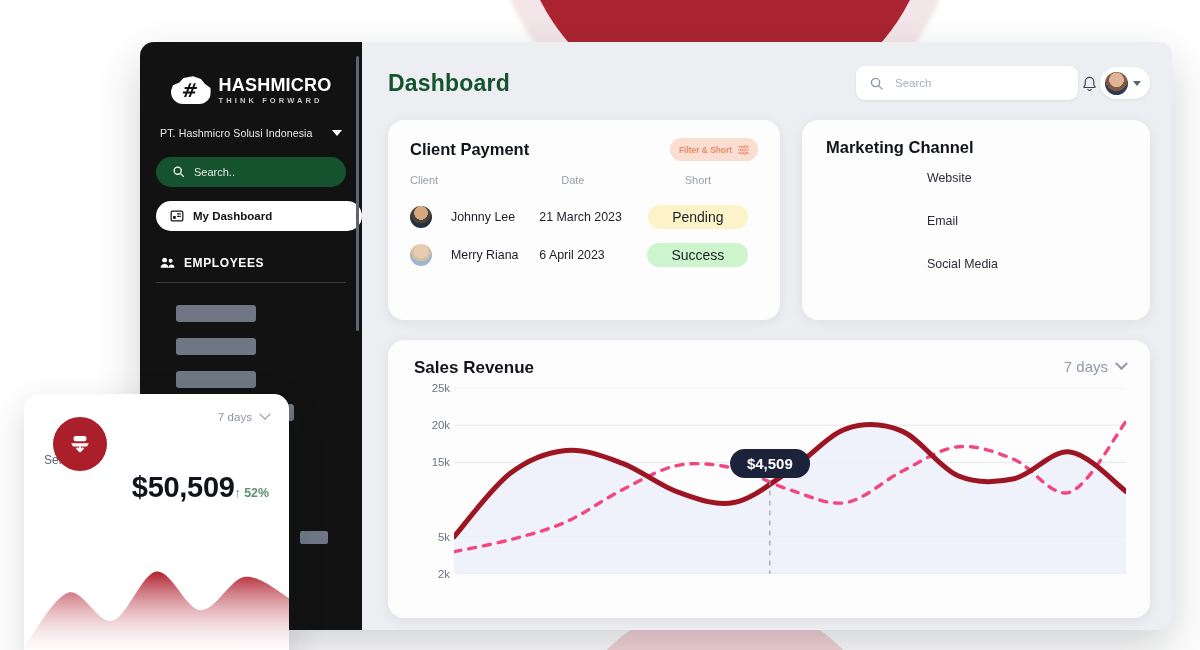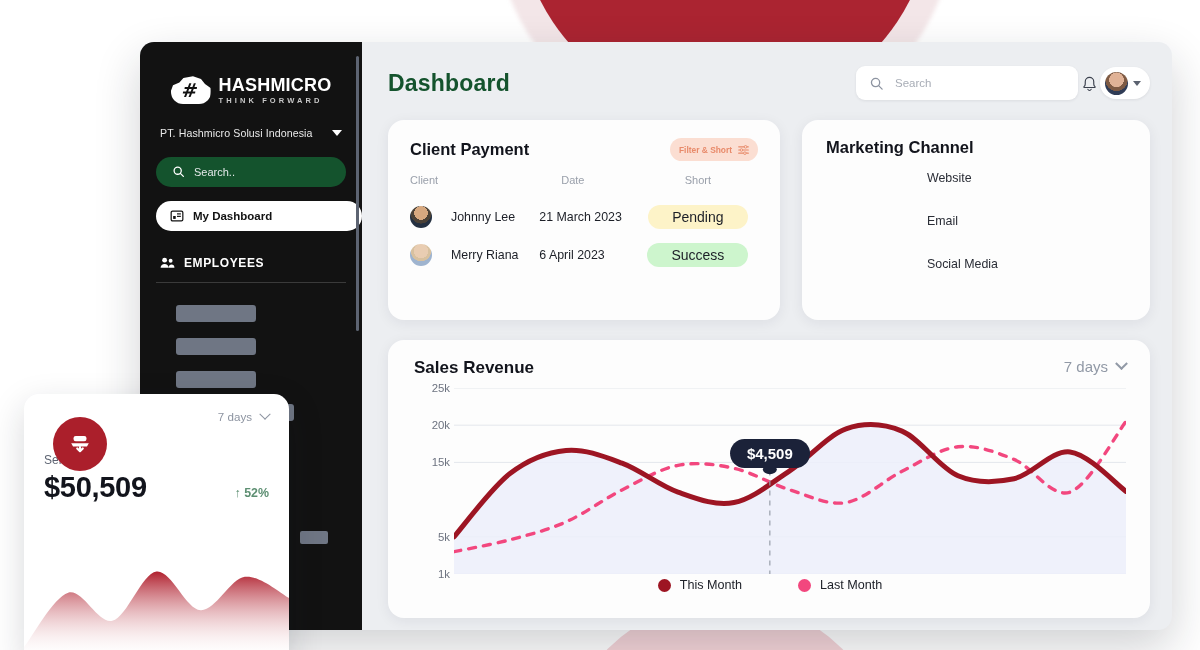--- a/index.html
+++ b/index.html
@@ -194,21 +194,21 @@
   }
   .sells-head { display: flex; justify-content: flex-end; align-items: center; gap: 9px; }
   .sells-range { font-size: 11.6px; color: #8d94a1; }
   .sells-chev { width: 8px; height: 8px; border-right: 1.8px solid #8d94a1; border-bottom: 1.8px solid #8d94a1; transform: rotate(45deg) translate(-2px,-2px); }
   .sells-icon {
     position: absolute; left: 29px; top: 23px;
     width: 54px; height: 54px; border-radius: 50%; background: #ab1f2b;
     display: flex; align-items: center; justify-content: center;
   }
   .sells-label { margin-top: 30px; font-size: 12px; color: #5d6472; }
-  .sells-value-row { display: flex; align-items: baseline; justify-content: space-between; margin-top: 4px; }
+  .sells-value-row { display: flex; align-items: baseline; justify-content: flex-end; margin-top: 4px; }
   .sells-value { font-size: 29px; font-weight: 800; color: #12141c; letter-spacing: -.3px; }
   .sells-delta { font-size: 12.4px; color: #5d8f72; font-weight: 600; }
   .sells-wave { position: absolute; left: 0; right: 0; bottom: 0; height: 100px; }
 </style>
 </head>
 <body>
 
 <div class="stage">
 
   <div class="bg-circle-outer"></div>
@@ -387,53 +387,43 @@
         <div class="rev-head">
           <div class="rev-title">Sales Revenue</div>
           <div class="rev-range">
             <span>7 days</span>
             <span class="rev-chev"></span>
           </div>
         </div>
 
         <div class="plot-wrap">
           <div class="y-axis" id="y-axis">
-              <div class="y-lab" style="top: 186px;">1k</div>
+              <div class="y-lab" style="top: 186px;">2k</div>
               <div class="y-lab" style="top: 148.8px;">5k</div>
               <div class="y-lab" style="top: 74.4px;">15k</div>
               <div class="y-lab" style="top: 37.2px;">20k</div>
               <div class="y-lab" style="top: 0px;">25k</div>
             </div>
           <div class="plot" id="plot">
               <svg width="672" height="186" style="position: absolute; left: 0px; top: 0px;">
                 <line x1="0" x2="672" y1="186" y2="186" stroke="#e4e7ec" stroke-width="1"></line>
                 <line x1="0" x2="672" y1="148.8" y2="148.8" stroke="#e4e7ec" stroke-width="1"></line>
                 <line x1="0" x2="672" y1="74.4" y2="74.4" stroke="#e4e7ec" stroke-width="1"></line>
                 <line x1="0" x2="672" y1="37.19999999999999" y2="37.19999999999999" stroke="#e4e7ec" stroke-width="1"></line>
                 <line x1="0" x2="672" y1="0" y2="0" stroke="#e4e7ec" stroke-width="1"></line>
                 <path d="M 0.00 148.80 C 9.33 138.26, 37.33 99.94, 56.00 85.56 C 74.67 71.18, 93.33 64.23, 112.00 62.50 C 130.67 60.76, 149.33 68.20, 168.00 75.14 C 186.67 82.09, 205.33 97.59, 224.00 104.16 C 242.67 110.73, 261.33 118.17, 280.00 114.58 C 298.67 110.98, 317.33 94.86, 336.00 82.58 C 354.67 70.31, 373.33 47.49, 392.00 40.92 C 410.67 34.35, 429.33 35.34, 448.00 43.15 C 466.67 50.96, 485.33 79.86, 504.00 87.79 C 522.67 95.73, 541.33 94.74, 560.00 90.77 C 578.67 86.80, 597.33 61.88, 616.00 63.98 C 634.67 66.09, 662.67 96.84, 672.00 103.42 L 672 186 L 0 186 Z" fill="#eceffa" opacity="0.85"></path>
                 <path d="M 0.00 163.68 C 9.33 161.70, 37.33 156.74, 56.00 151.78 C 74.67 146.82, 93.33 142.23, 112.00 133.92 C 130.67 125.61, 149.33 111.35, 168.00 101.93 C 186.67 92.50, 205.33 80.97, 224.00 77.38 C 242.67 73.78, 261.33 76.26, 280.00 80.35 C 298.67 84.44, 317.33 96.22, 336.00 101.93 C 354.67 107.63, 373.33 117.68, 392.00 114.58 C 410.67 111.48, 429.33 92.63, 448.00 83.33 C 466.67 74.03, 485.33 60.76, 504.00 58.78 C 522.67 56.79, 541.33 63.86, 560.00 71.42 C 578.67 78.99, 597.33 110.48, 616.00 104.16 C 634.67 97.84, 662.67 45.26, 672.00 33.48" fill="none" stroke="#f2477e" stroke-width="3.4" stroke-linecap="round" stroke-dasharray="7 8"></path>
                 <path d="M 0.00 148.80 C 9.33 138.26, 37.33 99.94, 56.00 85.56 C 74.67 71.18, 93.33 64.23, 112.00 62.50 C 130.67 60.76, 149.33 68.20, 168.00 75.14 C 186.67 82.09, 205.33 97.59, 224.00 104.16 C 242.67 110.73, 261.33 118.17, 280.00 114.58 C 298.67 110.98, 317.33 94.86, 336.00 82.58 C 354.67 70.31, 373.33 47.49, 392.00 40.92 C 410.67 34.35, 429.33 35.34, 448.00 43.15 C 466.67 50.96, 485.33 79.86, 504.00 87.79 C 522.67 95.73, 541.33 94.74, 560.00 90.77 C 578.67 86.80, 597.33 61.88, 616.00 63.98 C 634.67 66.09, 662.67 96.84, 672.00 103.42" fill="none" stroke="#9d1523" stroke-width="5" stroke-linecap="round"></path>
                 <line x1="315.84" x2="315.84" y1="82.58399999999999" y2="186" stroke="#9aa0ab" stroke-width="1.2" stroke-dasharray="5 5"></line>
                 <ellipse cx="315.84" cy="81.58399999999999" rx="7" ry="4.6" fill="#1b2239"></ellipse>
               </svg>
-            <div class="tooltip" id="tooltip" style="left: 315.84px; top: 80px;">$4,509</div>
-          </div>
-        </div>
-
-        <div class="legend">
-          <div class="lg">
-            <span class="dot" id="lg-dot-0" style="background: rgb(157, 21, 35);"></span>
-            <span>This Month</span>
-          </div>
-          <div class="lg">
-            <span class="dot" id="lg-dot-1" style="background: rgb(242, 71, 126);"></span>
-            <span>Last Month</span>
-          </div>
-        </div>
+            <div class="tooltip" id="tooltip" style="left: 315.84px; top: 90px;">$4,509</div>
+          </div>
+        </div>
+
       </div>
     </section>
   </div>
 
   <div class="sells-card">
     <div class="sells-head">
       <span class="sells-range">7 days</span>
       <span class="sells-chev"></span>
     </div>
 

